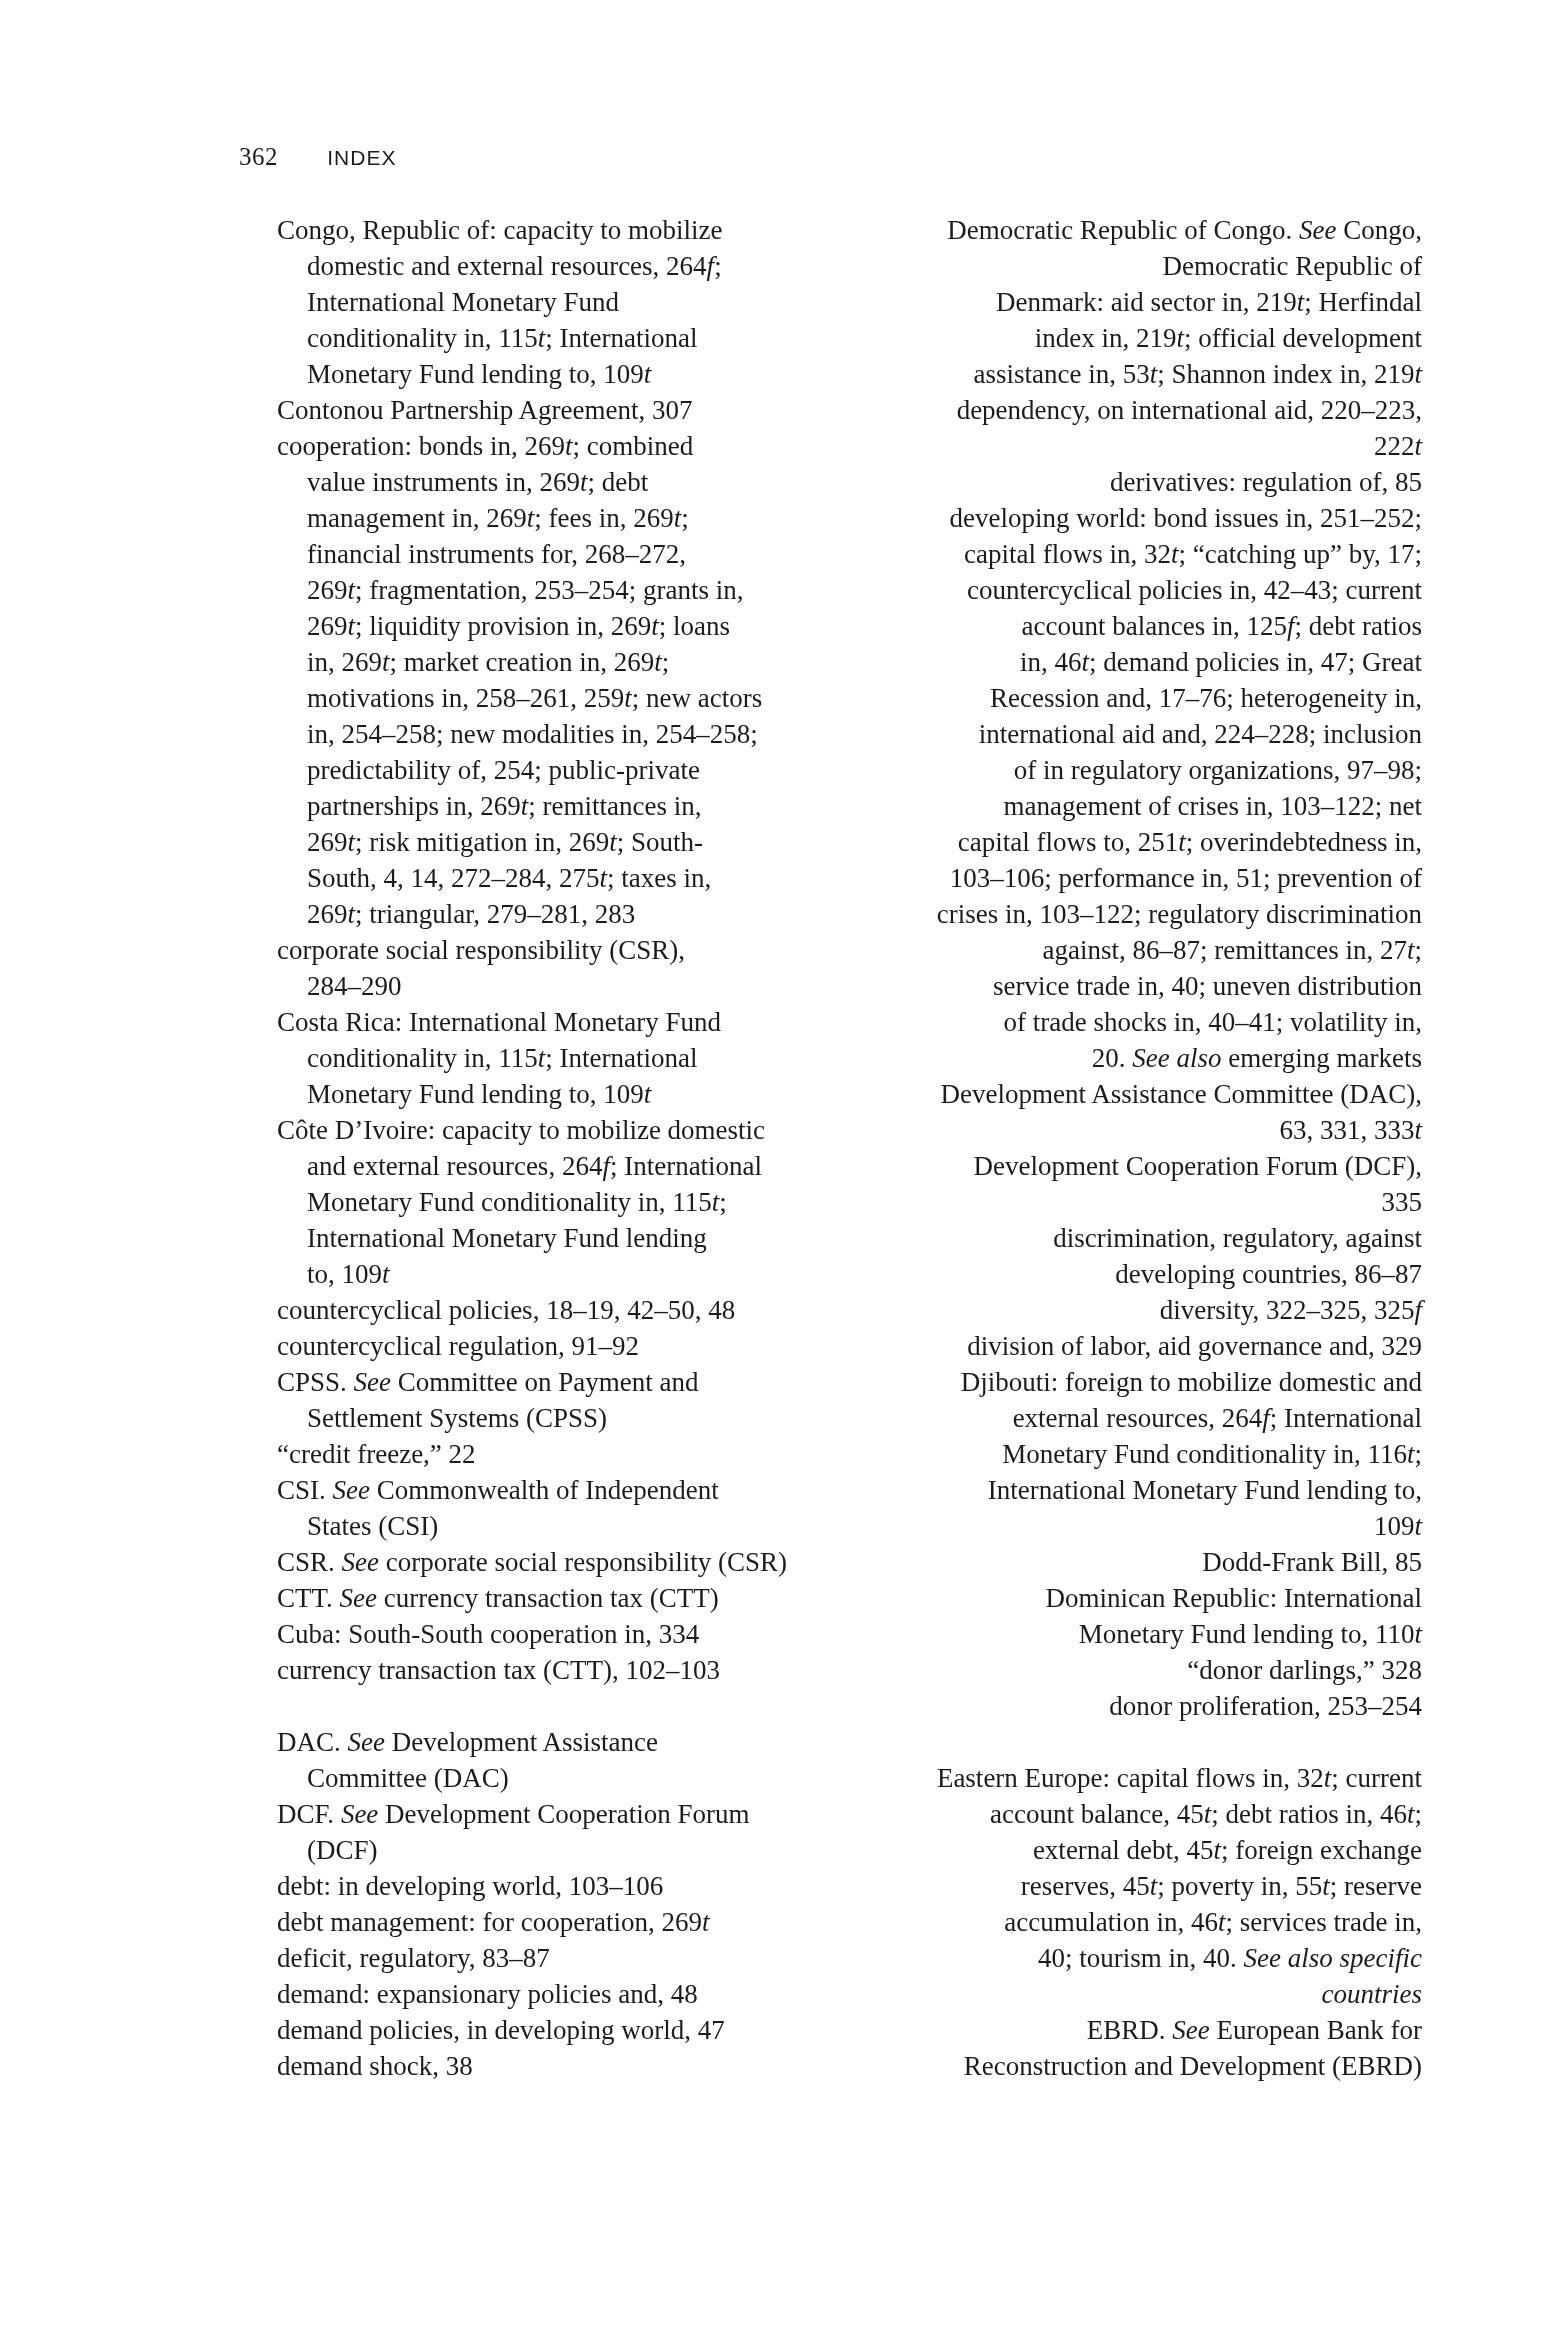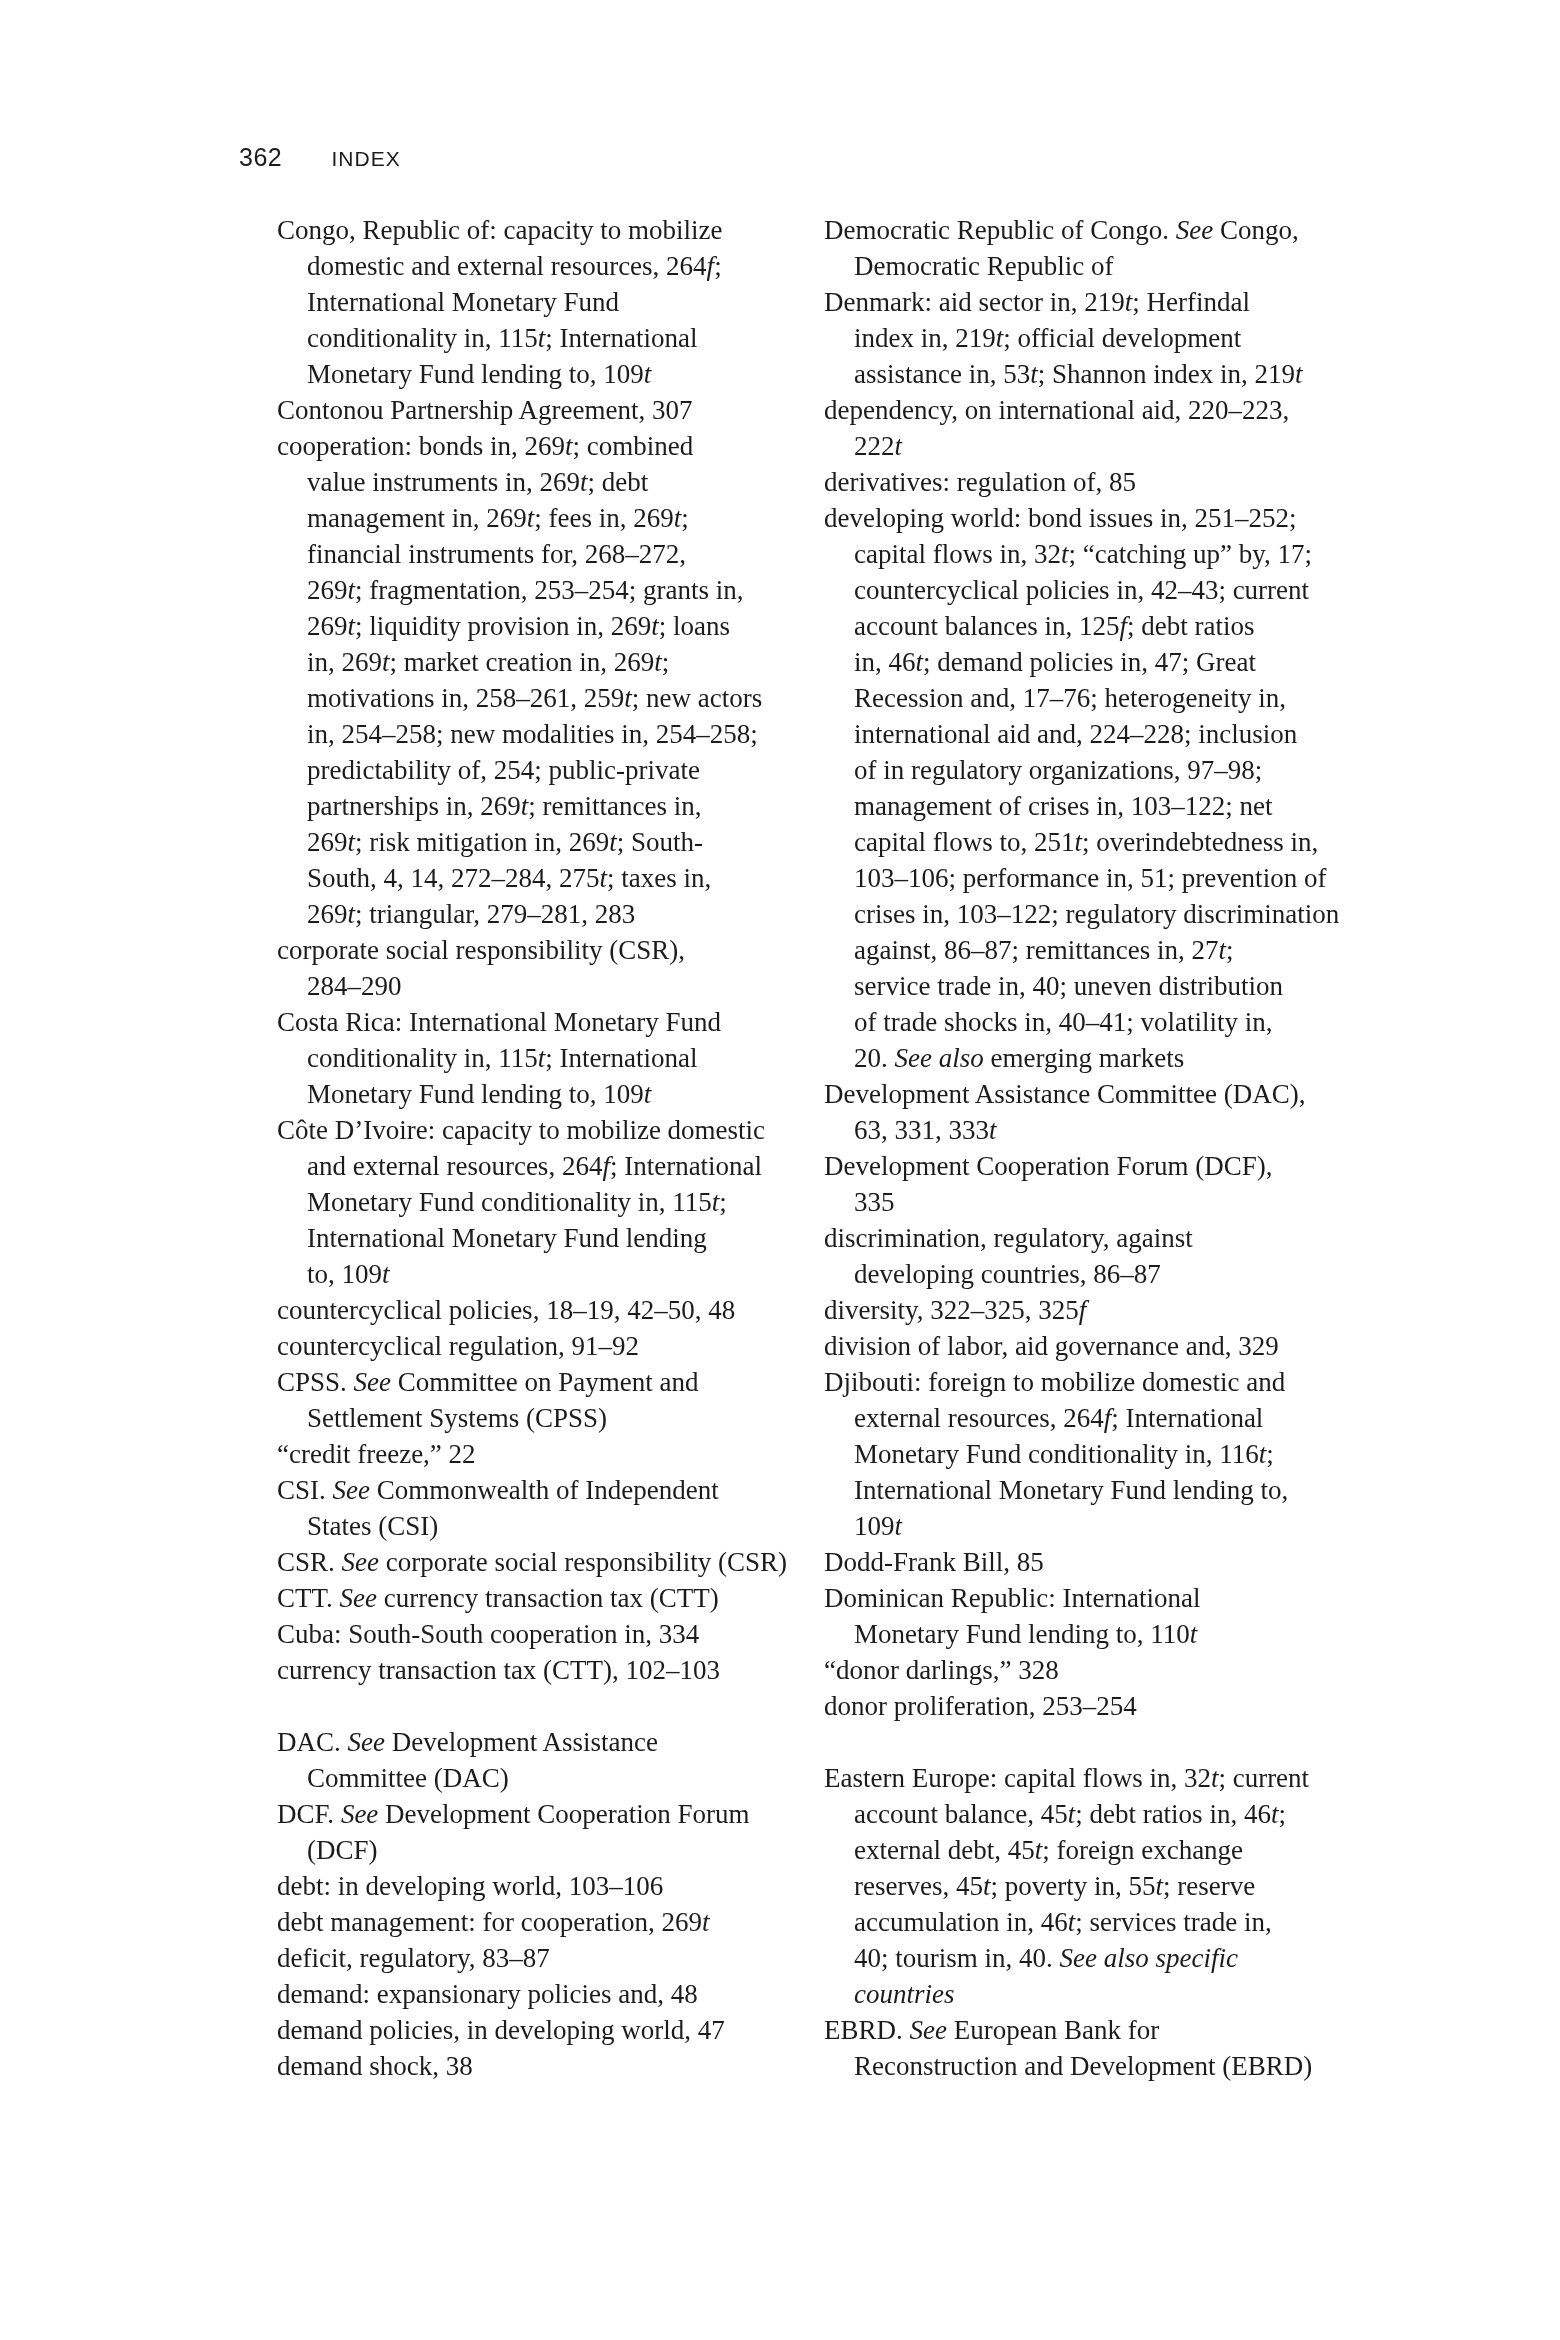--- a/index.html
+++ b/index.html
@@ -1,25 +1,25 @@
 <!DOCTYPE html>
 <html><head>
 <meta charset="utf-8">
 <style>
   html, body { margin: 0; padding: 0; background: #ffffff; }
   body { width: 1561px; height: 2341px; position: relative; overflow: hidden;
          font-family: "Liberation Serif", "DejaVu Serif", serif; color: #1c1c1c; }
   .running-head { position: absolute; left: 239px; top: 138px; height: 38px;
                   font-size: 25px; line-height: 38px; }
-  .folio { font-family: Liberation Sans, sans-serif; letter-spacing: 0.5px; }
+  .folio { font-family: Liberation Serif, serif; letter-spacing: 0.5px; }
   .head-title { font-family: "Liberation Sans", "DejaVu Sans", sans-serif; font-size: 21px;
                 letter-spacing: 1px; margin-left: 43px; }
   .column { position: absolute; top: 212px; width: 545px; font-size: 27px; line-height: 36px; margin-left: 40px; }
   .col-left { left: 237px; }
-  .col-right { left: 784px; width: 559px; }
+  .col-right { left: 823px; width: 559px; text-align: right; }
   .line { white-space: nowrap; height: 36px; }
   .line.cont { padding-left: 30px; }
   .line.blank { height: 36px; }
   .it { font-style: italic; }
 </style>
 </head>
 <body>
 
 <div class="running-head">
   <span class="folio">362</span>

